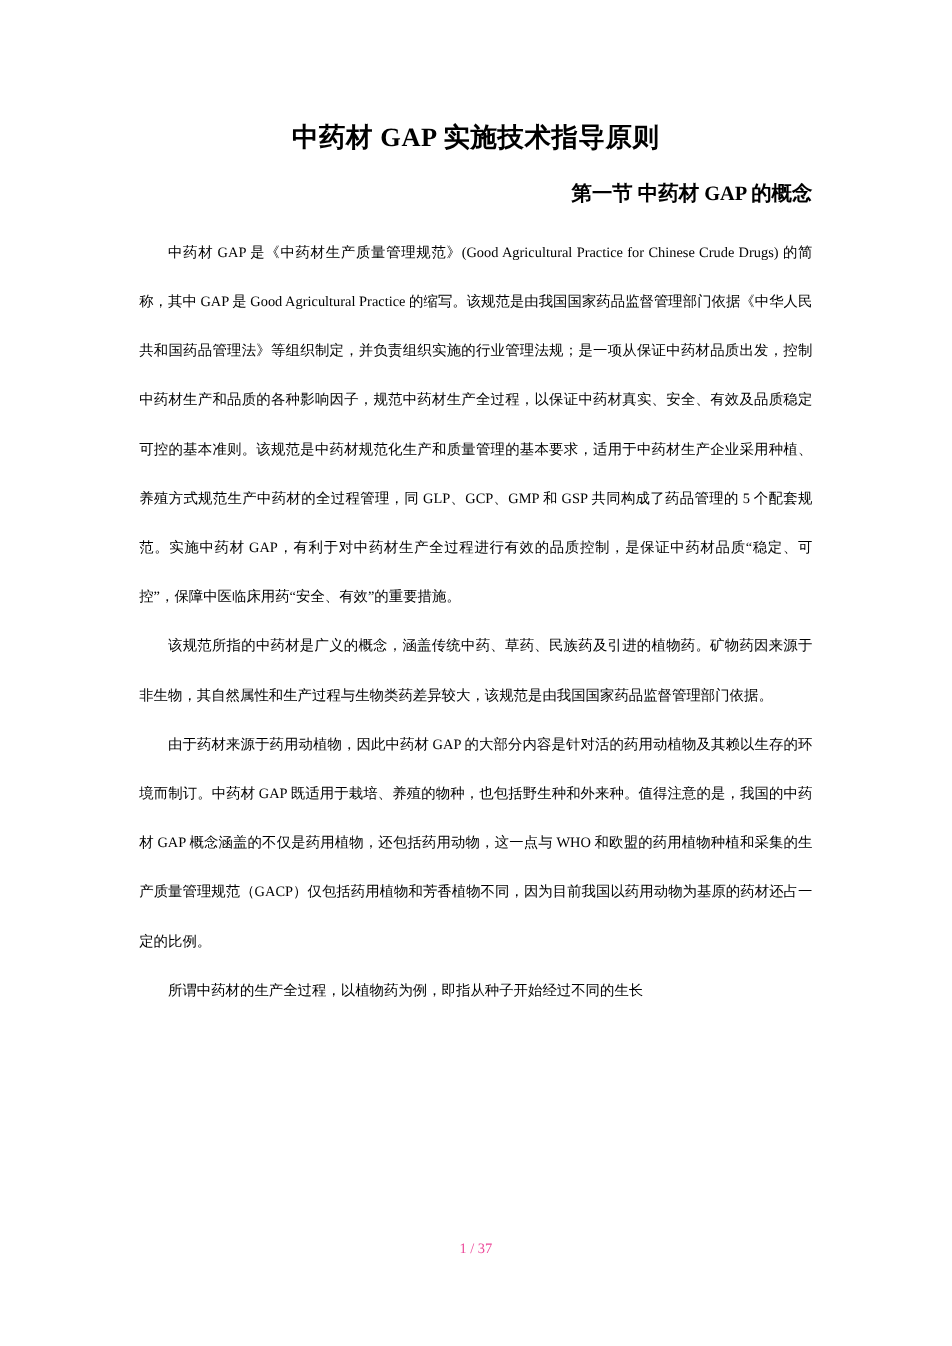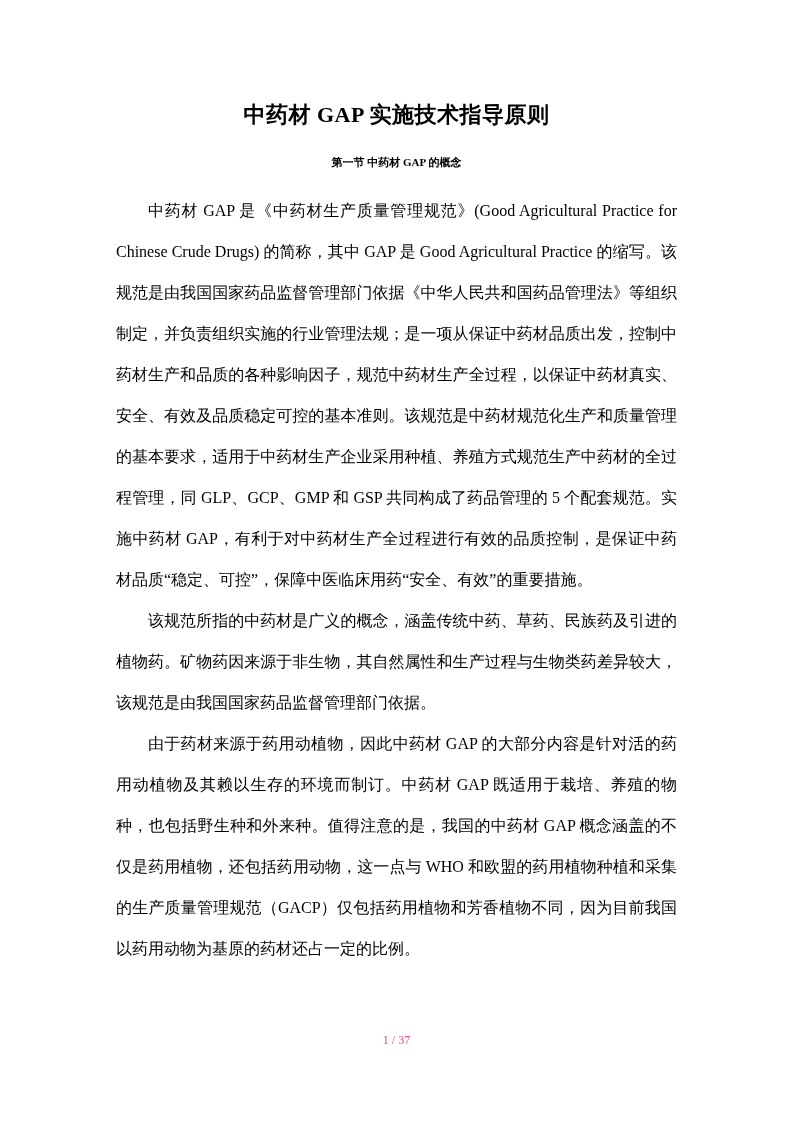--- a/index.html
+++ b/index.html
@@ -22,28 +22,28 @@
   .doc-title {
     margin: 0 0 18px 0;
     font-size: 22px;
     font-weight: bold;
     text-align: center;
     line-height: 30px;
     letter-spacing: 0.5px;
   }
   .section-heading {
     margin: 0 0 14px 0;
-    font-size: 11px;
+    font-size: 17px;
     font-weight: bold;
-    text-align: center;
+    text-align: right;
     line-height: 28px;
   }
   .body-para {
     margin: 0;
-    font-size: 16px;
+    font-size: 12px;
     line-height: 41px;
     text-align: justify;
     text-justify: inter-ideograph;
     text-indent: 2em;
     word-break: break-word;
   }
   .page-footer {
     position: absolute;
     left: 0;
     right: 0;
@@ -61,17 +61,18 @@
   <h1 class="doc-title">中药材 GAP 实施技术指导原则</h1>
 
   <h2 class="section-heading">第一节 中药材 GAP 的概念</h2>
 
   <p class="body-para">中药材 GAP 是《中药材生产质量管理规范》(Good Agricultural Practice for Chinese Crude Drugs) 的简称，其中 GAP 是 Good Agricultural Practice 的缩写。该规范是由我国国家药品监督管理部门依据《中华人民共和国药品管理法》等组织制定，并负责组织实施的行业管理法规；是一项从保证中药材品质出发，控制中药材生产和品质的各种影响因子，规范中药材生产全过程，以保证中药材真实、安全、有效及品质稳定可控的基本准则。该规范是中药材规范化生产和质量管理的基本要求，适用于中药材生产企业采用种植、养殖方式规范生产中药材的全过程管理，同 GLP、GCP、GMP 和 GSP 共同构成了药品管理的 5 个配套规范。实施中药材 GAP，有利于对中药材生产全过程进行有效的品质控制，是保证中药材品质“稳定、可控”，保障中医临床用药“安全、有效”的重要措施。</p>
 
   <p class="body-para">该规范所指的中药材是广义的概念，涵盖传统中药、草药、民族药及引进的植物药。矿物药因来源于非生物，其自然属性和生产过程与生物类药差异较大，该规范是由我国国家药品监督管理部门依据。</p>
 
   <p class="body-para">由于药材来源于药用动植物，因此中药材 GAP 的大部分内容是针对活的药用动植物及其赖以生存的环境而制订。中药材 GAP 既适用于栽培、养殖的物种，也包括野生种和外来种。值得注意的是，我国的中药材 GAP 概念涵盖的不仅是药用植物，还包括药用动物，这一点与 WHO 和欧盟的药用植物种植和采集的生产质量管理规范（GACP）仅包括药用植物和芳香植物不同，因为目前我国以药用动物为基原的药材还占一定的比例。</p>
 
+  <p class="body-para">所谓中药材的生产全过程，以植物药为例，即指从种子开始经过不同的生长</p>
 
   <div class="page-footer">
     <span>1 / 37</span>
   </div>
 </div>
 
 </body></html>

